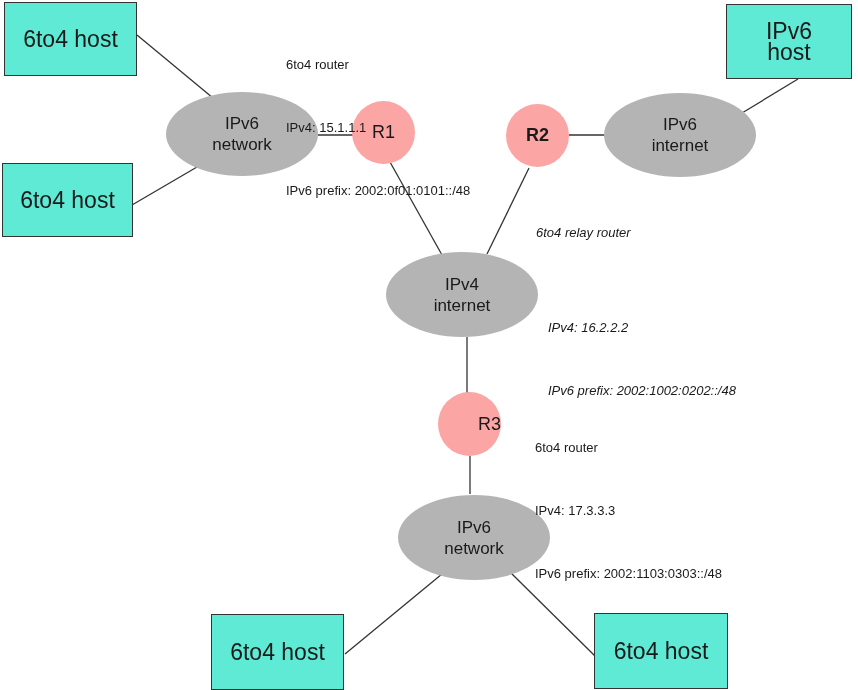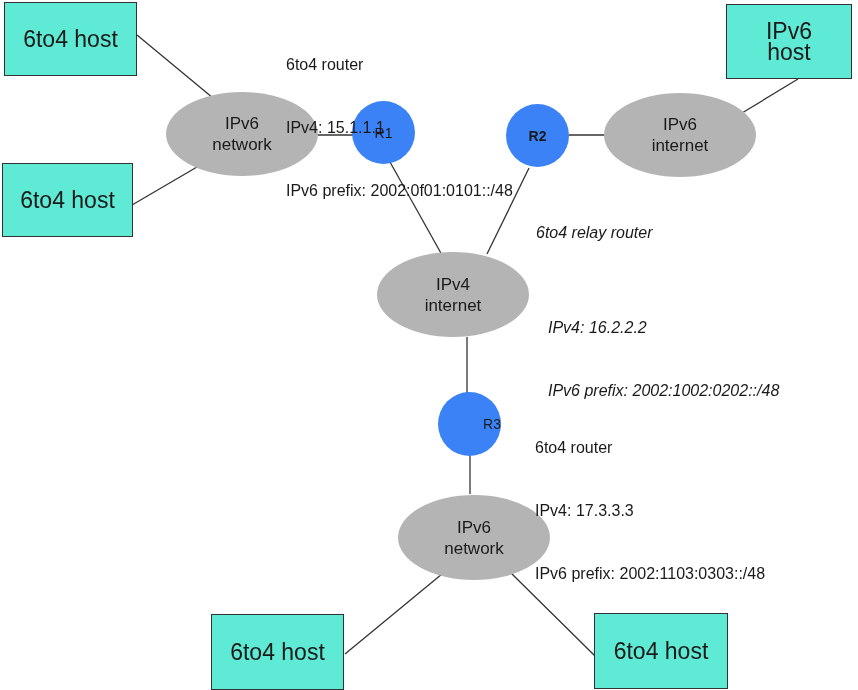--- a/index.html
+++ b/index.html
@@ -1,27 +1,27 @@
 <!DOCTYPE html>
 <html><head>
 <meta charset="utf-8">
 <style>
   html, body { margin: 0; padding: 0; background: #ffffff; }
   body { width: 858px; height: 690px; position: relative; overflow: hidden;
          font-family: "Liberation Sans", sans-serif; color: #1a1a1a; }
   svg { position: absolute; left: 0; top: 0; }
-  .label { position: absolute; font-size: 16px; line-height: 21px; white-space: pre; color: #1a1a1a; }
+  .label { position: absolute; font-size: 13px; line-height: 21px; white-space: pre; color: #1a1a1a; }
   .box { position: absolute; border: 1.5px solid #333; background: #5eead4; box-sizing: border-box;
          display: flex; align-items: center; justify-content: center; text-align: center;
          font-size: 23px; line-height: 21px; }
   .ellipse { position: absolute; border-radius: 50%; background: #b4b4b4;
              display: flex; flex-direction: column; align-items: center; justify-content: center;
              font-size: 17px; line-height: 21px; text-align: center; }
-  .router { position: absolute; border-radius: 50%; background: #3b82f6;
-            display: flex; align-items: center; justify-content: center; font-size: 14px; }
+  .router { position: absolute; border-radius: 50%; background: #fca5a5;
+            display: flex; align-items: center; justify-content: center; font-size: 18px; }
 </style>
 </head>
 <body>
 
 <svg width="858" height="690">
   <g stroke="#333" stroke-width="1.3" fill="none">
     <line x1="137" y1="35" x2="213" y2="98"></line>
     <line x1="132" y1="205" x2="197" y2="167"></line>
     <line x1="318" y1="135" x2="353" y2="135"></line>
     <line x1="390" y1="162" x2="442" y2="255"></line>
@@ -53,21 +53,21 @@
 </div>
 
 <div class="ellipse" style="left:166px; top:92px; width:152px; height:84px;">
   <span>IPv6</span>
   <span>network</span>
 </div>
 <div class="ellipse" style="left:604px; top:93px; width:152px; height:84px;">
   <span>IPv6</span>
   <span>internet</span>
 </div>
-<div class="ellipse" style="left:377px; top:252px; width:152px; height:85px;">
+<div class="ellipse" style="left:386px; top:252px; width:152px; height:85px;">
   <span>IPv4</span>
   <span>internet</span>
 </div>
 <div class="ellipse" style="left:398px; top:495px; width:152px; height:85px;">
   <span>IPv6</span>
   <span>network</span>
 </div>
 
 <div class="router" style="left:352px; top:101px; width:63px; height:63px;">
   <span>R1</span>

